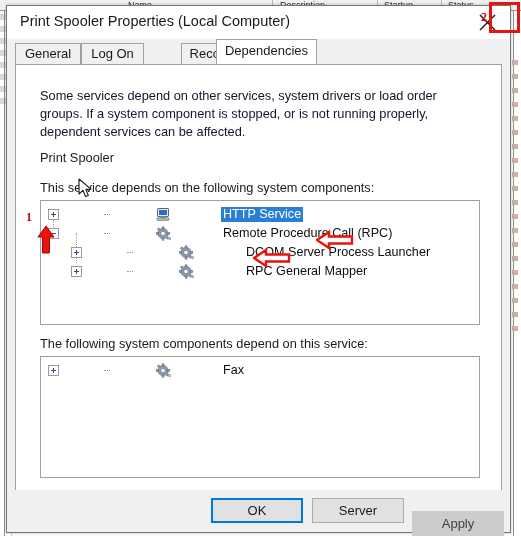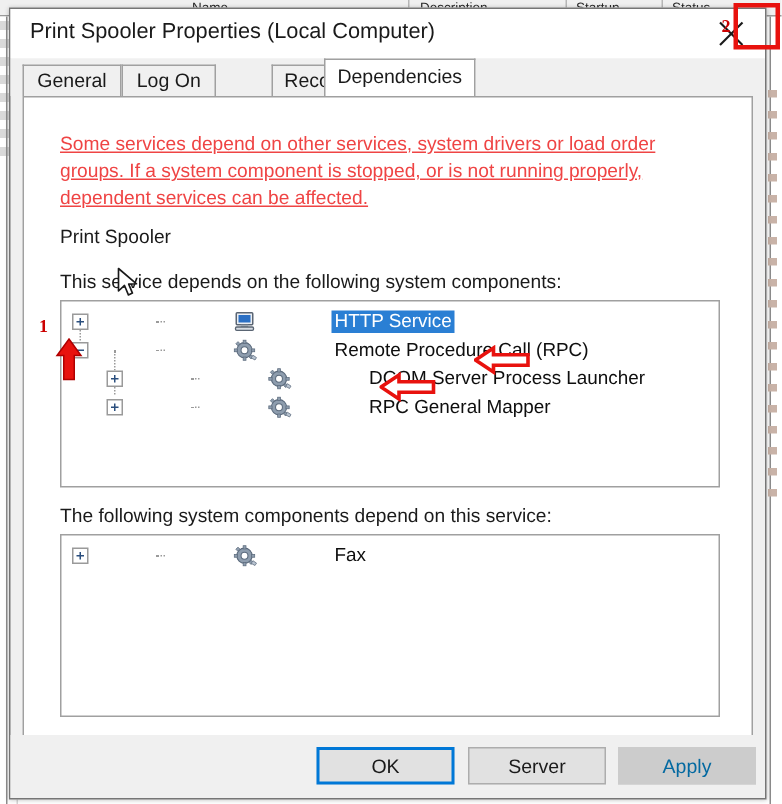--- a/index.html
+++ b/index.html
@@ -175,23 +175,22 @@
     border: 1px solid #a0a0a0;
     box-sizing: border-box;
   }
   .descr {
     position: absolute;
     left: 24px;
     top: 22px;
     width: 425px;
     font-size: 12.8px;
     line-height: 18px;
-    color: #ef4444;
-    font-family: "Liberation Sans", sans-serif;
-    text-decoration: underline;
+    color: #0f172a;
+    font-family: "Liberation Sans", sans-serif;
   }
   .svcname {
     position: absolute;
     left: 24px;
     top: 85px;
     font-size: 12.8px;
     color: #1a1a1a;
     font-family: "Liberation Sans", sans-serif;
   }
   .label-depends {
@@ -314,23 +313,24 @@
     text-align: center;
     font-family: "Liberation Sans", sans-serif;
     cursor: default;
   }
   .btn.default {
     border: 2px solid #0078d7;
     background: #e1e1e1;
     line-height: 21px;
   }
   .btn.disabled {
-    color: #0369a1;
+    color: #404040;
     background: #cccccc;
     border-color: #cccccc;
+    margin-top: 13px;
   }
 
   
   .anno-num {
     position: absolute;
     color: #cc0000;
     font-size: 12px;
     font-family: "Liberation Serif", serif;
     font-weight: bold;
   }

